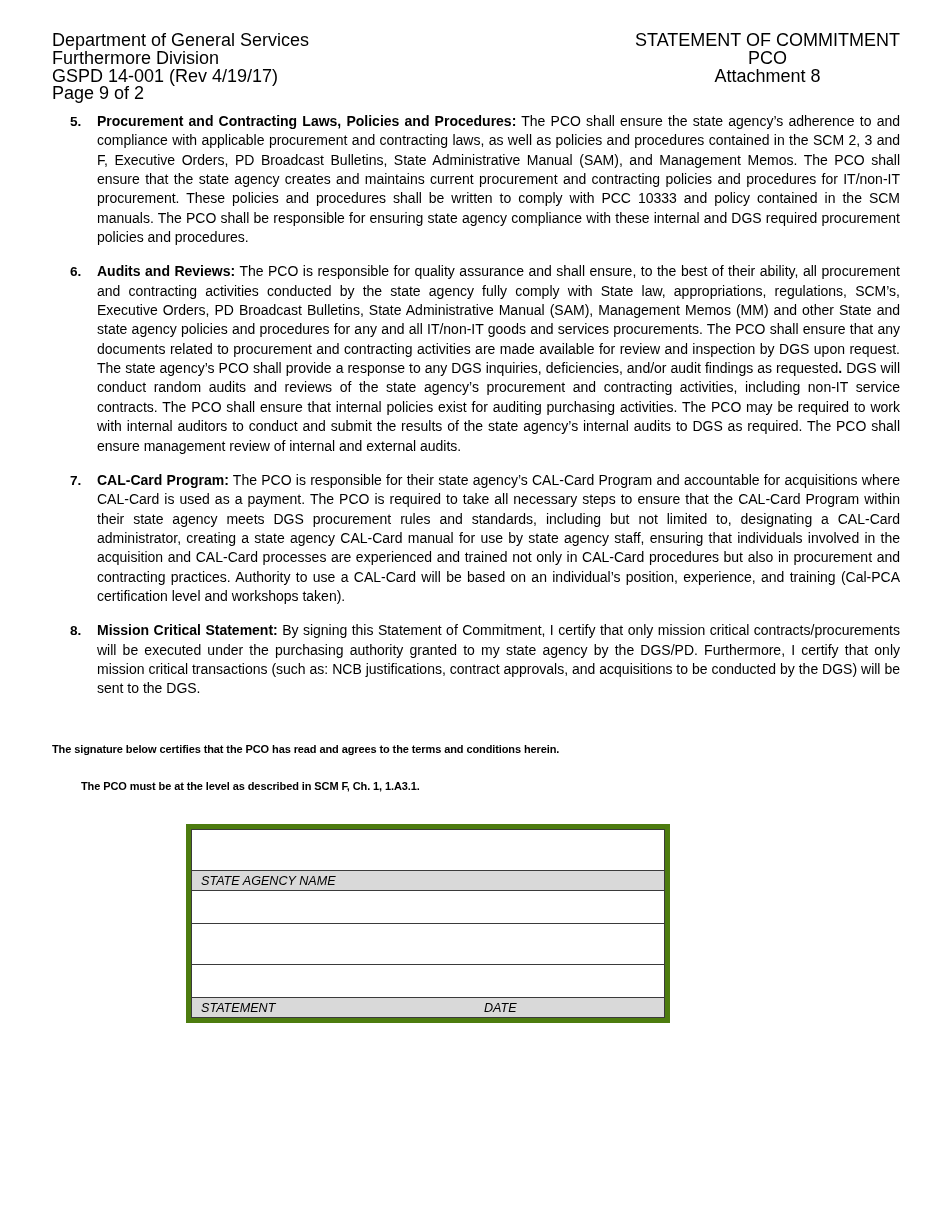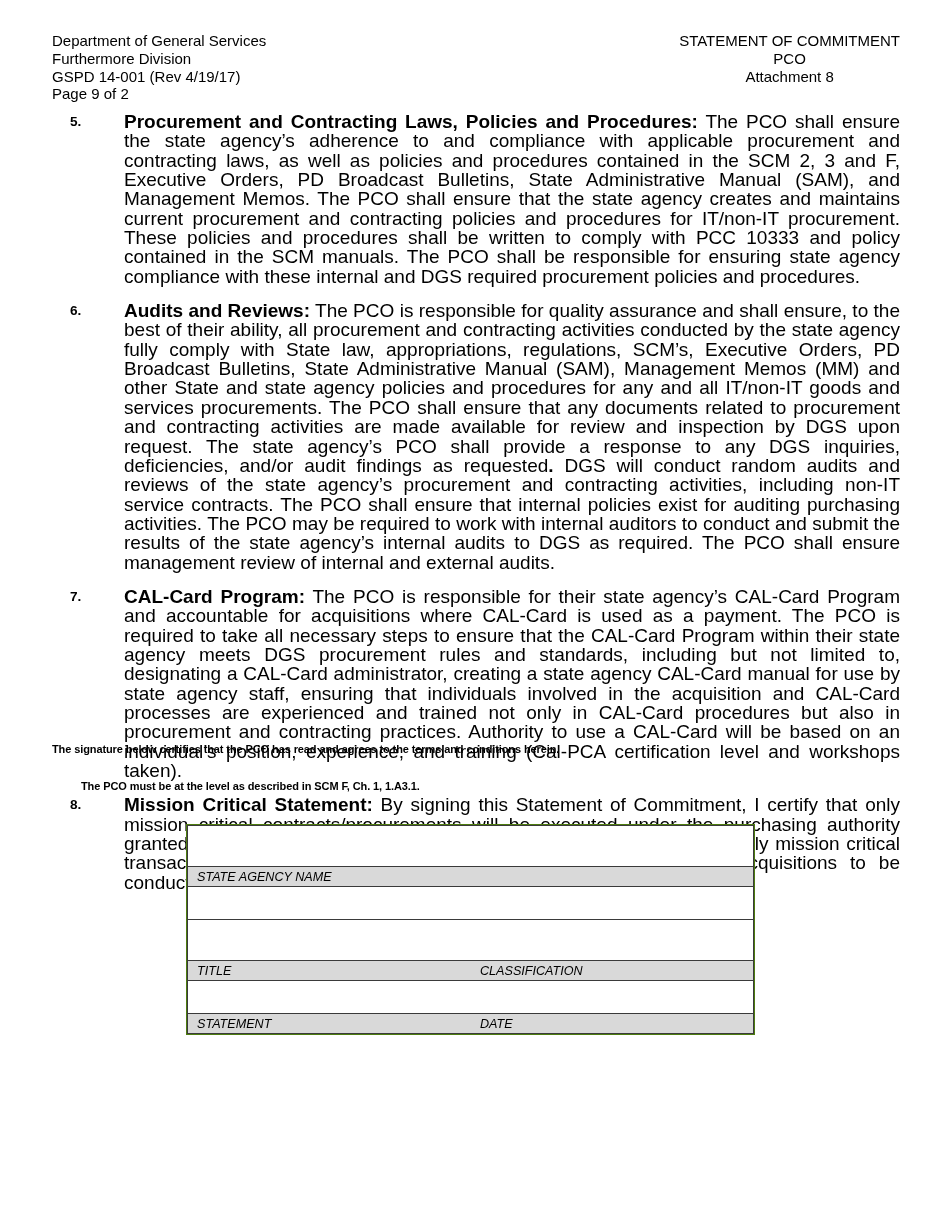--- a/index.html
+++ b/index.html
@@ -28,21 +28,21 @@
   .doc-header {
     position: absolute;
     top: 32px;
     left: 52px;
     width: 848px;
     display: flex;
     justify-content: space-between;
     align-items: flex-start;
   }
   .hdr-col {
-    font-size: 15px;
+    font-size: 18px;
     line-height: 17.8px;
     white-space: nowrap;
   }
   .hdr-left { text-align: left; }
   .hdr-right { text-align: center; }
 
   
   .body-block {
     position: absolute;
     left: 52px;
@@ -60,47 +60,46 @@
   .num-marker {
     flex: 0 0 45px;
     font-size: 13.6px;
     font-weight: bold;
     line-height: 19.35px;
     padding-left: 18px;
     box-sizing: border-box;
   }
   .num-body {
     flex: 1 1 auto;
-    font-size: 19px;
+    font-size: 14px;
     line-height: 19.35px;
     text-align: justify;
     text-justify: inter-word;
     hyphens: none;
-    margin-left: 27px;
   }
   .num-body .lead { font-weight: bold; }
   .num-body .boldmark { font-weight: bold; }
 
   
   .statement {
     font-size: 11px;
     font-weight: bold;
     line-height: 19px;
     letter-spacing: -0.1px;
   }
   .stmt-1 { position: absolute; left: 52px; top: 740px; }
   .stmt-2 { position: absolute; left: 52px; top: 777px; margin-left: 29px; }
 
   
   .sig-table {
     position: absolute;
     left: 186px;
     top: 824px;
-    width: 569px;
-    border: 1px solid #4d7c0f;
+    width: 484px;
+    border: 5px solid #4d7c0f;
     border-collapse: collapse;
     box-sizing: border-box;
   }
   .sig-table table {
     width: 100%;
     border-collapse: collapse;
     table-layout: fixed;
   }
   .sig-table td {
     border: 1px solid #3a3a3a;
@@ -204,28 +203,20 @@
           </td>
         </tr>
 
         <tr class="row-entry">
           <td><input class="entry-input" type="text" value="" style=""></td>
         </tr>
 
         <tr class="row-entry tall">
           <td><input class="entry-input" type="text" value="" style=""></td>
         </tr>
-        <tr class="row-label">
-          <td>
-            <div class="label-wrap">
-              <span class="lbl lbl-a">TITLE</span>
-              <span class="lbl lbl-b">CLASSIFICATION</span>
-            </div>
-          </td>
-        </tr>
 
         <tr class="row-entry">
           <td><input class="entry-input" type="text" value="" style=""></td>
         </tr>
         <tr class="row-label">
           <td>
             <div class="label-wrap">
               <span class="lbl lbl-a">STATEMENT</span>
               <span class="lbl lbl-b">DATE</span>
             </div>

